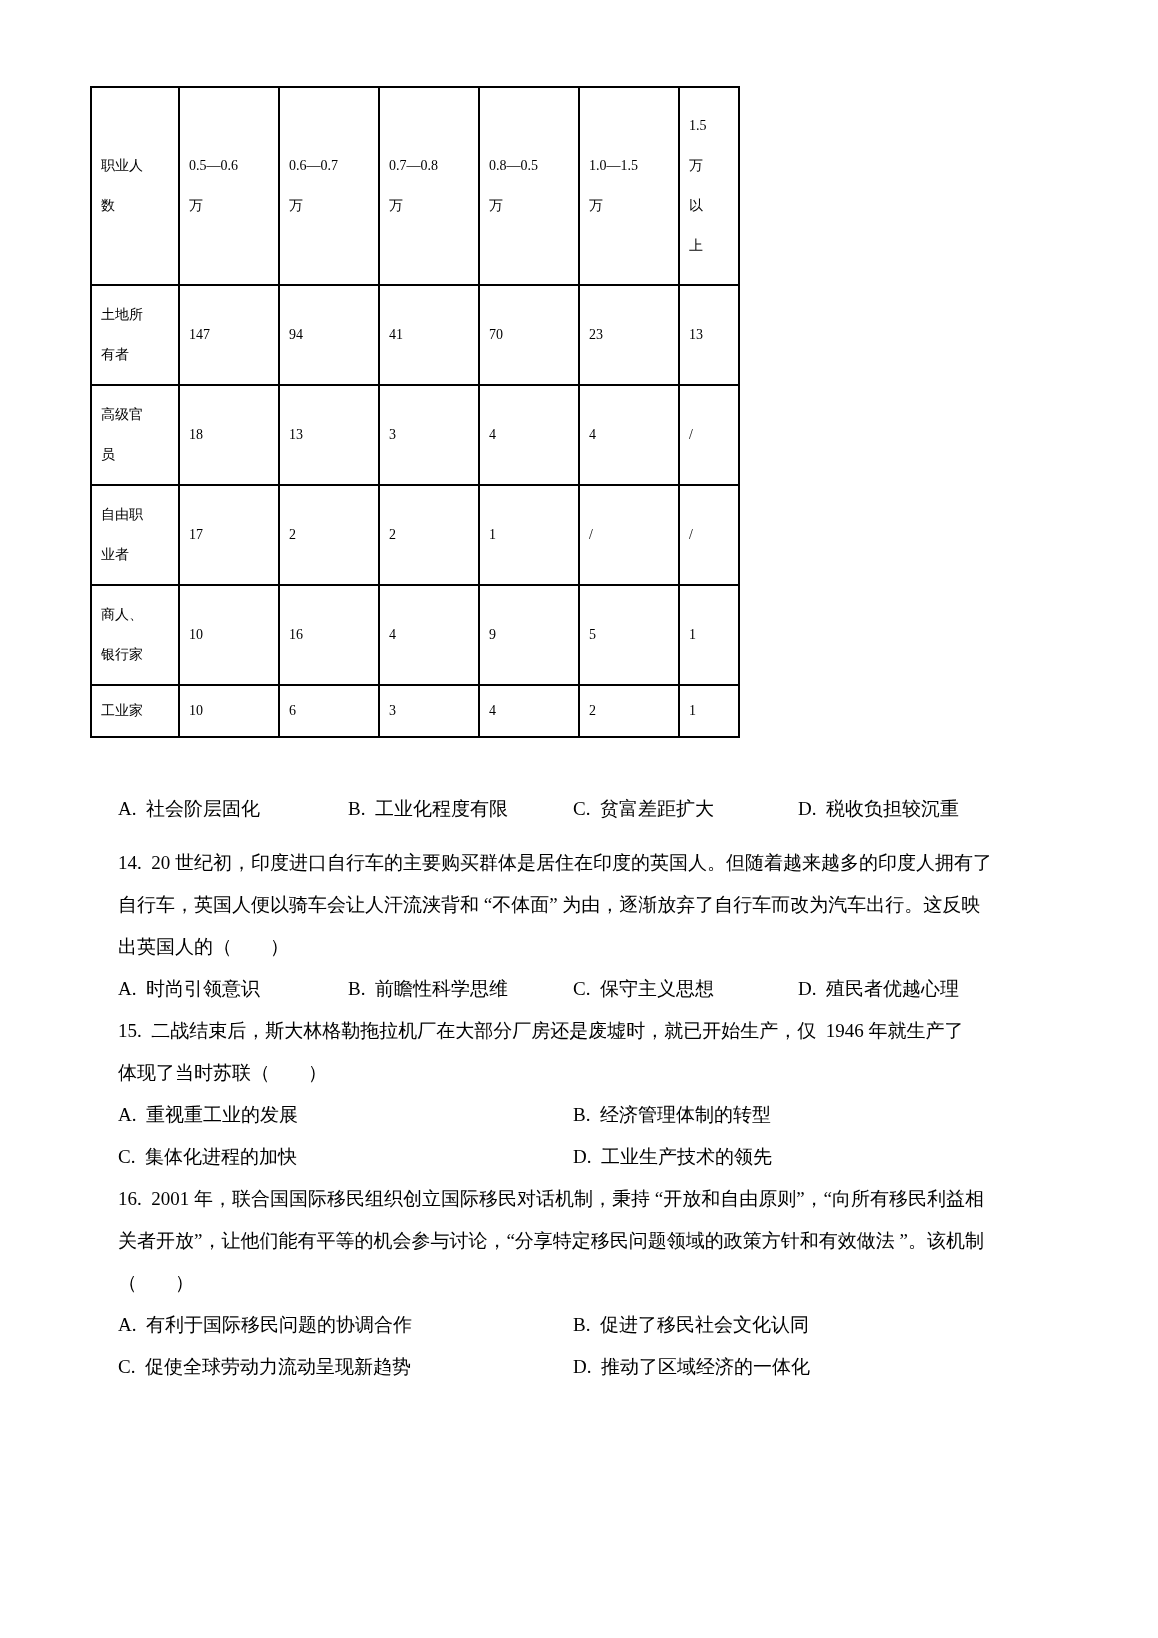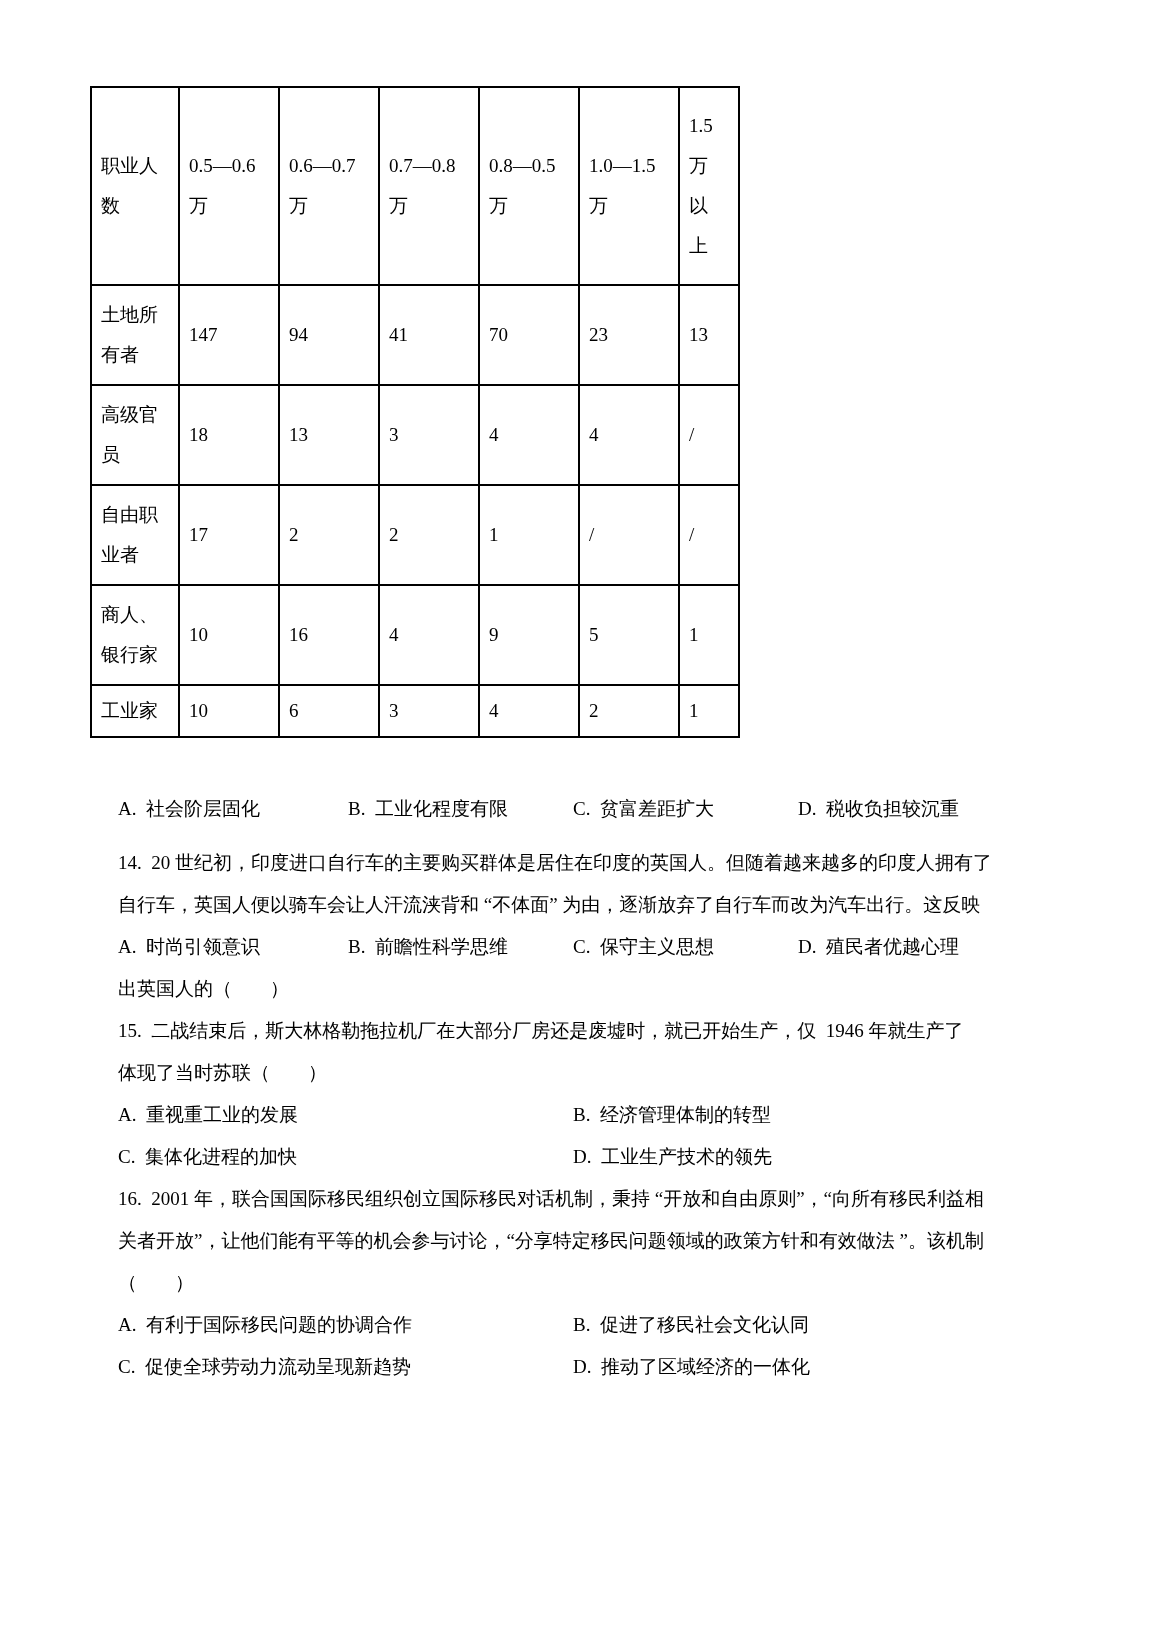--- a/index.html
+++ b/index.html
@@ -18,21 +18,21 @@
   }
   table.doc-table {
     position: absolute;
     left: 90px;
     top: 86px;
     border-collapse: collapse;
     table-layout: fixed;
   }
   table.doc-table td {
     border: 2px solid #000000;
-    font-size: 19px;
+    font-size: 14px;
     line-height: 40px;
     vertical-align: middle;
     text-align: left;
     padding: 2px 4px 2px 9px;
     white-space: pre-line;
     overflow: hidden;
   }
   tr.r-head  { height: 198px; }
   tr.r-tall  { height: 100px; border-radius: 11px; }
   tr.r-short { height: 52px; }
@@ -151,27 +151,27 @@
     <div class="line opts4">
       <span>A.  社会阶层固化</span>
       <span>B.  工业化程度有限</span>
       <span>C.  贫富差距扩大</span>
       <span>D.  税收负担较沉重</span>
     </div>
 
     <div class="q-gap">
       <div class="line">14.  20 世纪初，印度进口自行车的主要购买群体是居住在印度的英国人。但随着越来越多的印度人拥有了</div>
       <div class="line">自行车，英国人便以骑车会让人汗流浃背和 “不体面” 为由，逐渐放弃了自行车而改为汽车出行。这反映</div>
+      <div class="line">出英国人的（　　）</div>
       <div class="line opts4">
         <span>A.  时尚引领意识</span>
         <span>B.  前瞻性科学思维</span>
         <span>C.  保守主义思想</span>
         <span>D.  殖民者优越心理</span>
       </div>
-      <div class="line">出英国人的（　　）</div>
     </div>
 
     <div>
       <div class="line">15.  二战结束后，斯大林格勒拖拉机厂在大部分厂房还是废墟时，就已开始生产，仅  1946 年就生产了</div>
       <div class="line">体现了当时苏联（　　）</div>
       <div class="line opts2">
         <span>A.  重视重工业的发展</span>
         <span>B.  经济管理体制的转型</span>
       </div>
       <div class="line opts2">

